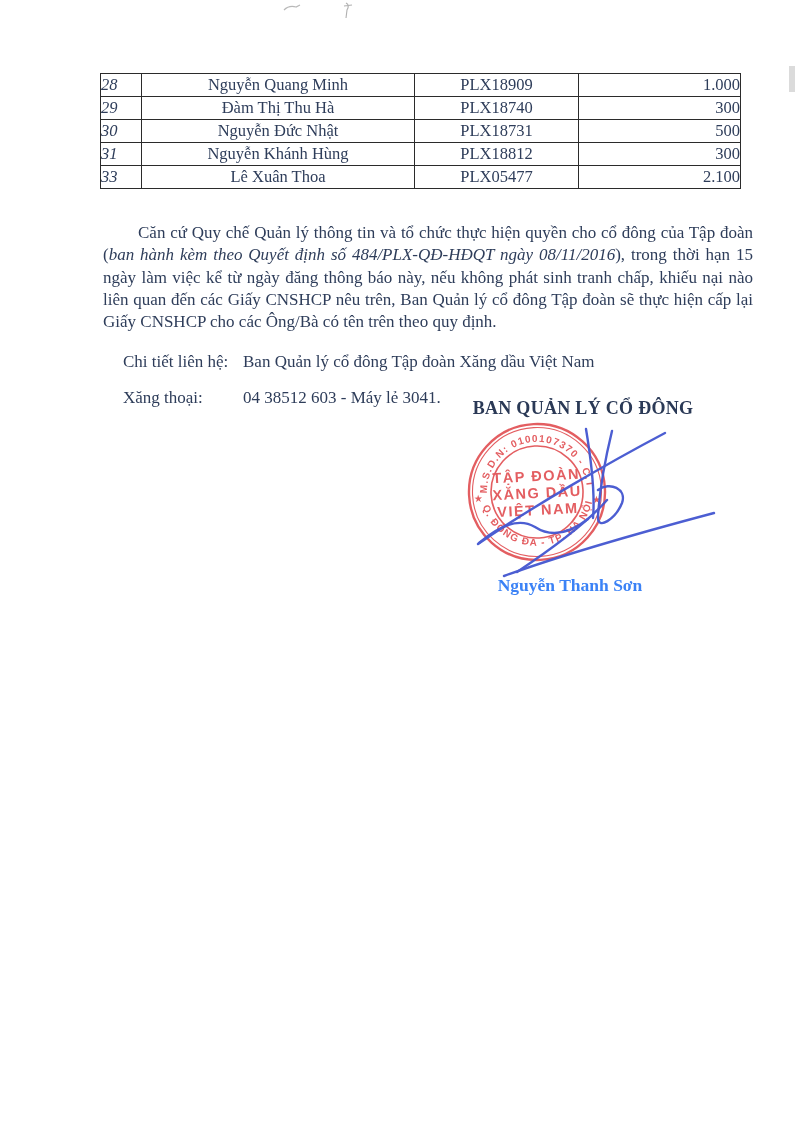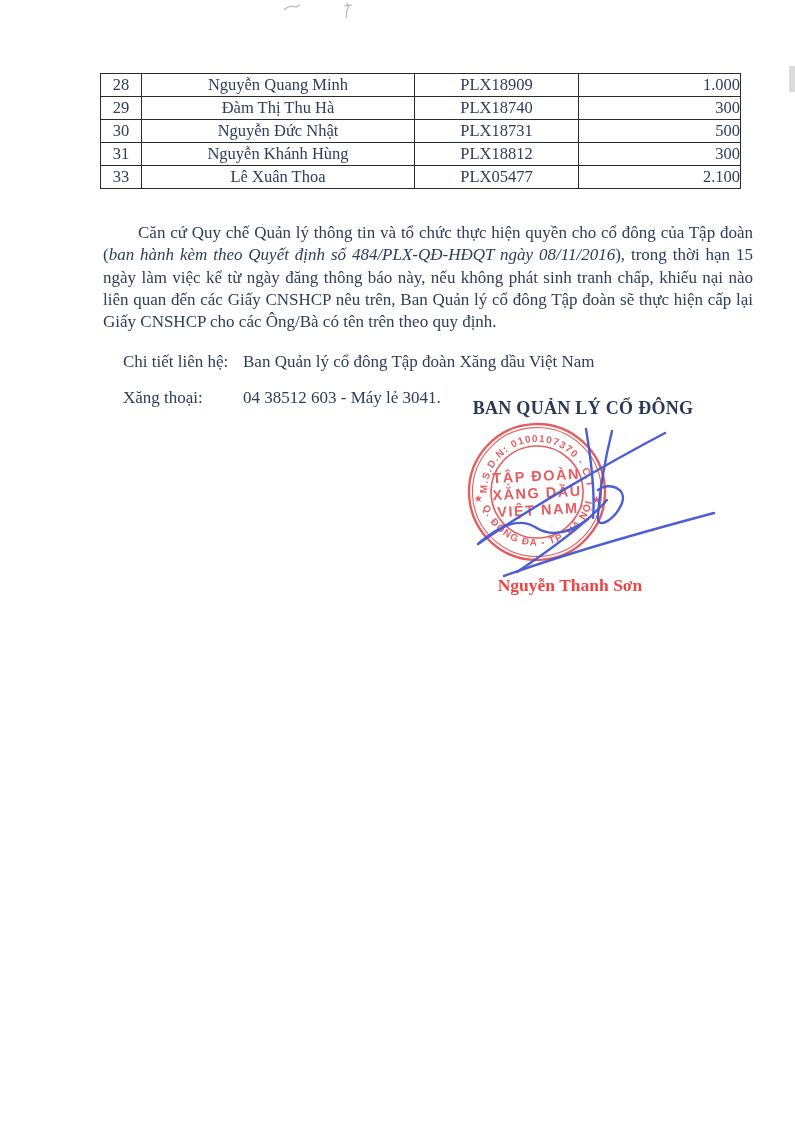--- a/index.html
+++ b/index.html
@@ -21,21 +21,21 @@
     color:#2e3d5a;
   }
   table.shares td{
     border:1.6px solid #2b2b2b;
     height:22px;
     padding:0;
     line-height:22px;
     white-space:nowrap;
     overflow:hidden;
   }
-  td.c-no{width:40px;text-align:center;}
+  td.c-no{width:40px;text-align:left;font-style:italic;}
   td.c-name{width:272px;text-align:center;padding-left:10px;}
   td.c-code{width:163px;text-align:center;}
   td.c-qty{width:161px;text-align:right;padding-right:9px;}
   
   .para{
     position:absolute;left:103px;top:222px;width:650px;
     font-size:17px;line-height:22.3px;
     text-align:justify;
     text-indent:35px;
   }
@@ -53,21 +53,21 @@
     text-align:center;
     font-size:18px;font-weight:bold;
     letter-spacing:.3px;
     color:#28375299;
     color:#2a3956;
   }
   .signer{
     position:absolute;left:450px;top:575px;width:240px;
     text-align:center;
     font-size:17.5px;font-weight:bold;
-    color:#ef4444;
+    color:#3b82f6;
   }
   .seal-svg{position:absolute;left:420px;top:403px;}
   .seal-svg text{font-family:"Liberation Sans","DejaVu Sans",sans-serif;}
   
   .artifact-top{position:absolute;left:280px;top:0;}
   .artifact-edge{
     position:absolute;left:789px;top:66px;width:6px;height:26px;
     background:#bdbdbd;opacity:.55;
   }
 </style>

